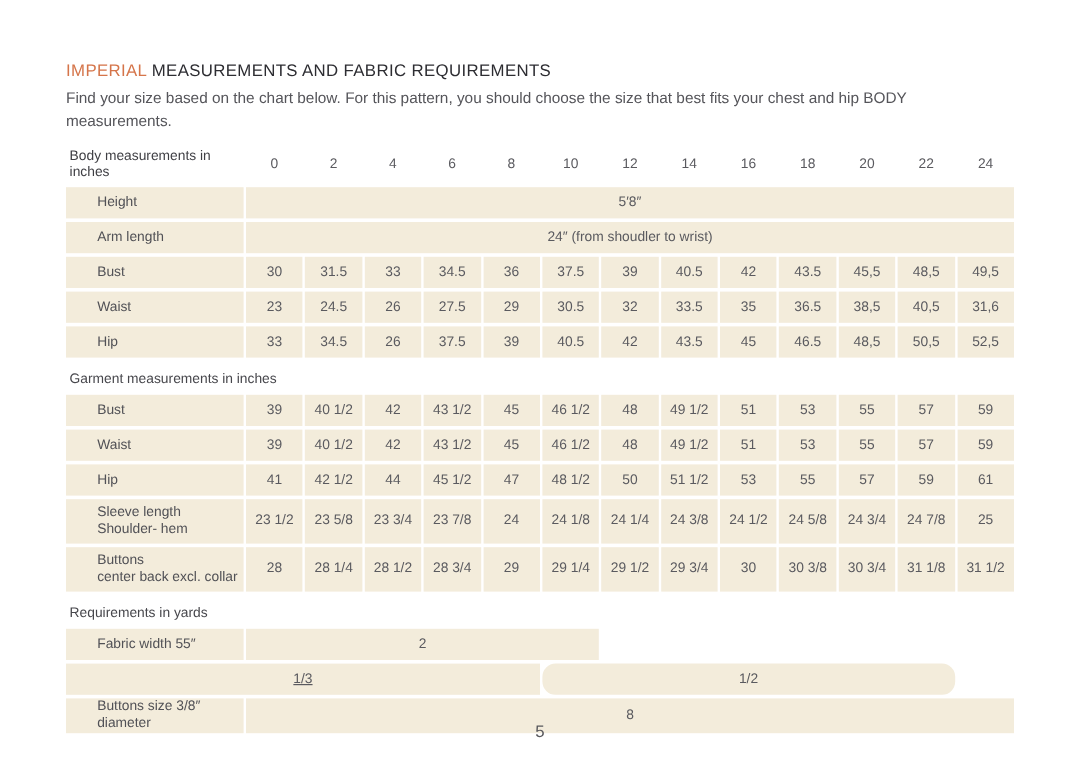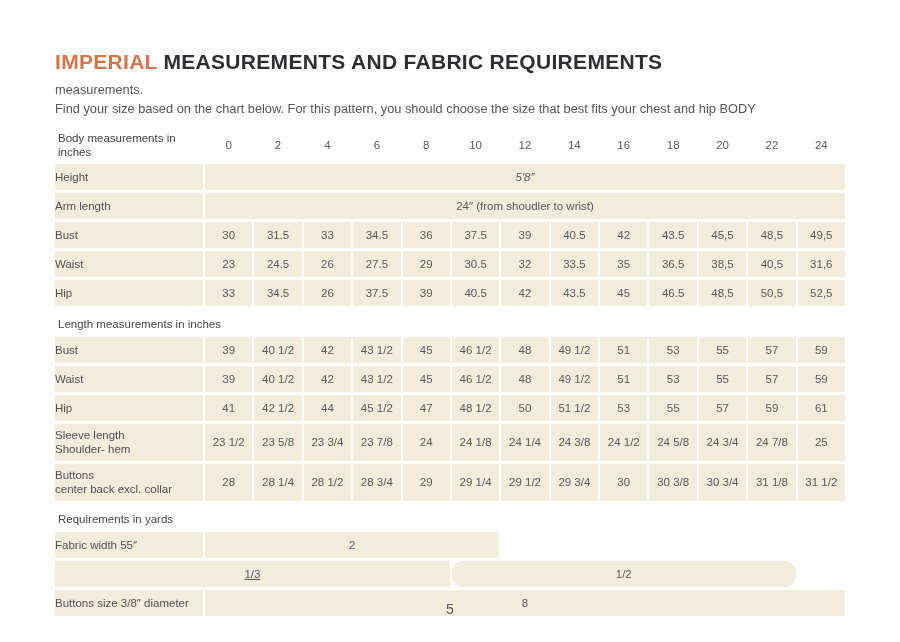--- a/index.html
+++ b/index.html
@@ -16,22 +16,22 @@
     overflow: hidden;
   }
   .content {
     position: absolute;
     left: 55px;
     top: 0;
     width: 790px;
   }
   .title {
     margin-top: 50px;
-    font-size: 21px;
-    font-weight: 700;
+    font-size: 14px;
+    font-weight: 400;
     letter-spacing: 0.3px;
     color: #2d2d32;
     white-space: nowrap;
   }
   .title .accent { color: #d5754a; }
   .subtitle {
     margin-top: 7px;
     font-size: 12.8px;
     line-height: 1.45;
     color: #55555a;
@@ -49,21 +49,21 @@
     display: flex;
     flex-direction: column;
     justify-content: center;
     align-items: center;
     font-size: 11.5px;
     color: #5a5a5f;
     line-height: 1.25;
   }
   .labelcell {
     align-items: flex-start;
-    padding-left: 0;
+    padding-left: 26px;
     color: #515156;
   }
   .tall .cell { min-height: 37px; }
   .header { margin-bottom: 4px; }
   .header .cell { background: transparent; min-height: 23px; }
   .header .labelcell { color: #3e3e43; padding-left: 3px; }
   .section {
     padding: 9px 0 7px 3px;
     font-size: 11.5px;
     color: #47474c;
@@ -78,22 +78,22 @@
     color: #58585c;
   }
 </style>
 </head>
 <body>
 
 <div id="page">
   <div class="content">
     <div class="title"><span class="accent">IMPERIAL</span> <span>MEASUREMENTS AND FABRIC REQUIREMENTS</span></div>
     <div class="subtitle">
+      <div>Find your size based on the chart below. For this pattern, you should choose the size that best fits your chest and hip BODY</div>
       <div>measurements.</div>
-      <div>Find your size based on the chart below. For this pattern, you should choose the size that best fits your chest and hip BODY</div>
     </div>
     <div class="table">
         <div class="trow header">
           <div class="cell labelcell">
             <div>Body measurements in inches</div>
           </div>
           <div class="cell">0</div>
           <div class="cell">2</div>
           <div class="cell">4</div>
           <div class="cell">6</div>
@@ -104,21 +104,21 @@
           <div class="cell">16</div>
           <div class="cell">18</div>
           <div class="cell">20</div>
           <div class="cell">22</div>
           <div class="cell">24</div>
         </div>
         <div class="trow">
           <div class="cell labelcell">
             <div>Height</div>
           </div>
-          <div class="cell" style="grid-column: span 13; font-style: italic;">5′8″</div>
+          <div class="cell" style="grid-column: span 13;">5′8″</div>
         </div>
         <div class="trow">
           <div class="cell labelcell">
             <div>Arm length</div>
           </div>
           <div class="cell" style="grid-column: span 13;">24″ (from shoudler to wrist)</div>
         </div>
         <div class="trow">
           <div class="cell labelcell">
             <div>Bust</div>
@@ -166,21 +166,21 @@
           <div class="cell">39</div>
           <div class="cell">40.5</div>
           <div class="cell">42</div>
           <div class="cell">43.5</div>
           <div class="cell">45</div>
           <div class="cell">46.5</div>
           <div class="cell">48,5</div>
           <div class="cell">50,5</div>
           <div class="cell">52,5</div>
         </div>
-        <div class="section">Length measurements in inches</div>
+        <div class="section">Garment measurements in inches</div>
         <div class="trow">
           <div class="cell labelcell">
             <div>Bust</div>
           </div>
           <div class="cell">39</div>
           <div class="cell">40 1/2</div>
           <div class="cell">42</div>
           <div class="cell">43 1/2</div>
           <div class="cell">45</div>
           <div class="cell">46 1/2</div>

